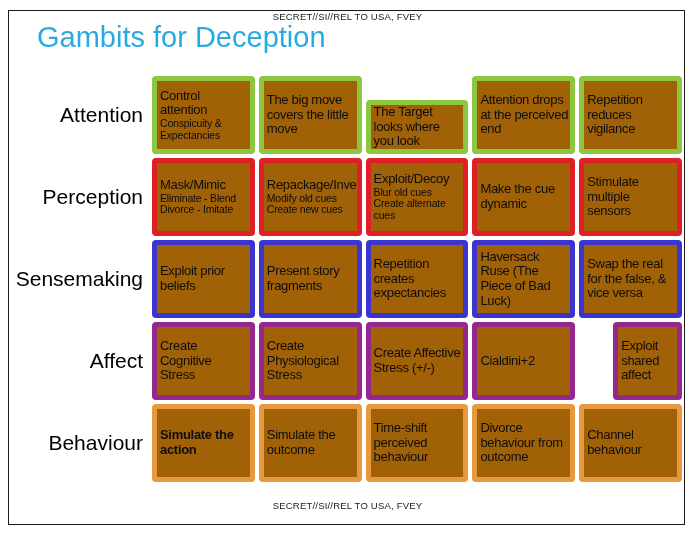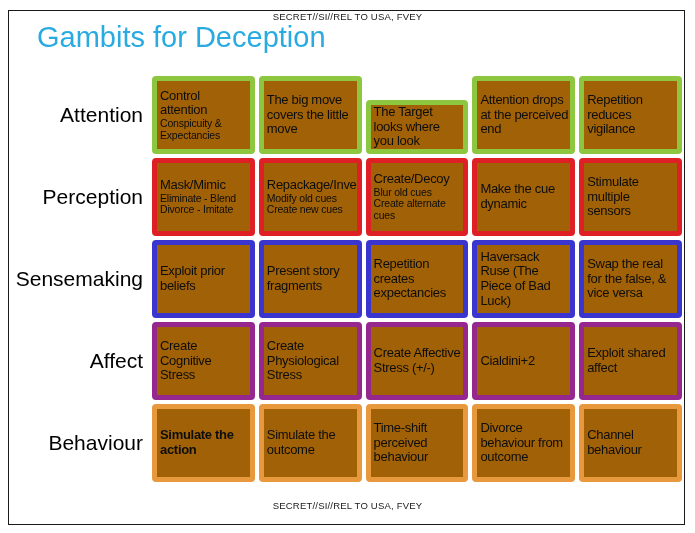--- a/index.html
+++ b/index.html
@@ -123,21 +123,21 @@
         <div class="cell-main">Mask/Mimic</div>
         <div class="cell-sub">Eliminate - Blend</div>
         <div class="cell-sub">Divorce - Imitate</div>
       </div>
       <div class="cell" style="border-color: rgb(222, 31, 38);">
         <div class="cell-main">Repackage/Invent</div>
         <div class="cell-sub">Modify old cues</div>
         <div class="cell-sub">Create new cues</div>
       </div>
       <div class="cell" style="border-color: rgb(222, 31, 38);">
-        <div class="cell-main">Create/Decoy</div>
+        <div class="cell-main">Exploit/Decoy</div>
         <div class="cell-sub">Blur old cues</div>
         <div class="cell-sub">Create alternate cues</div>
       </div>
       <div class="cell" style="border-color: rgb(222, 31, 38);">
         <div class="cell-main">Make the cue dynamic</div>
       </div>
       <div class="cell" style="border-color: rgb(222, 31, 38);">
         <div class="cell-main">Stimulate multiple sensors</div>
       </div>
       <div class="row-label">Sensemaking</div>
@@ -162,21 +162,21 @@
       </div>
       <div class="cell" style="border-color: rgb(150, 39, 143);">
         <div class="cell-main">Create Physiological Stress</div>
       </div>
       <div class="cell" style="border-color: rgb(150, 39, 143);">
         <div class="cell-main">Create Affective Stress (+/-)</div>
       </div>
       <div class="cell" style="border-color: rgb(150, 39, 143);">
         <div class="cell-main">Cialdini+2</div>
       </div>
-      <div class="cell" style="border-color: rgb(150, 39, 143);">
+      <div class="cell" style="border-color: rgb(150, 39, 143); margin-left: 34px;">
         <div class="cell-main">Exploit shared affect</div>
       </div>
       <div class="row-label">Behaviour</div>
       <div class="cell" style="border-color: rgb(233, 153, 61); font-weight: bold;">
         <div class="cell-main">Simulate the action</div>
       </div>
       <div class="cell" style="border-color: rgb(233, 153, 61);">
         <div class="cell-main">Simulate the outcome</div>
       </div>
       <div class="cell" style="border-color: rgb(233, 153, 61);">

